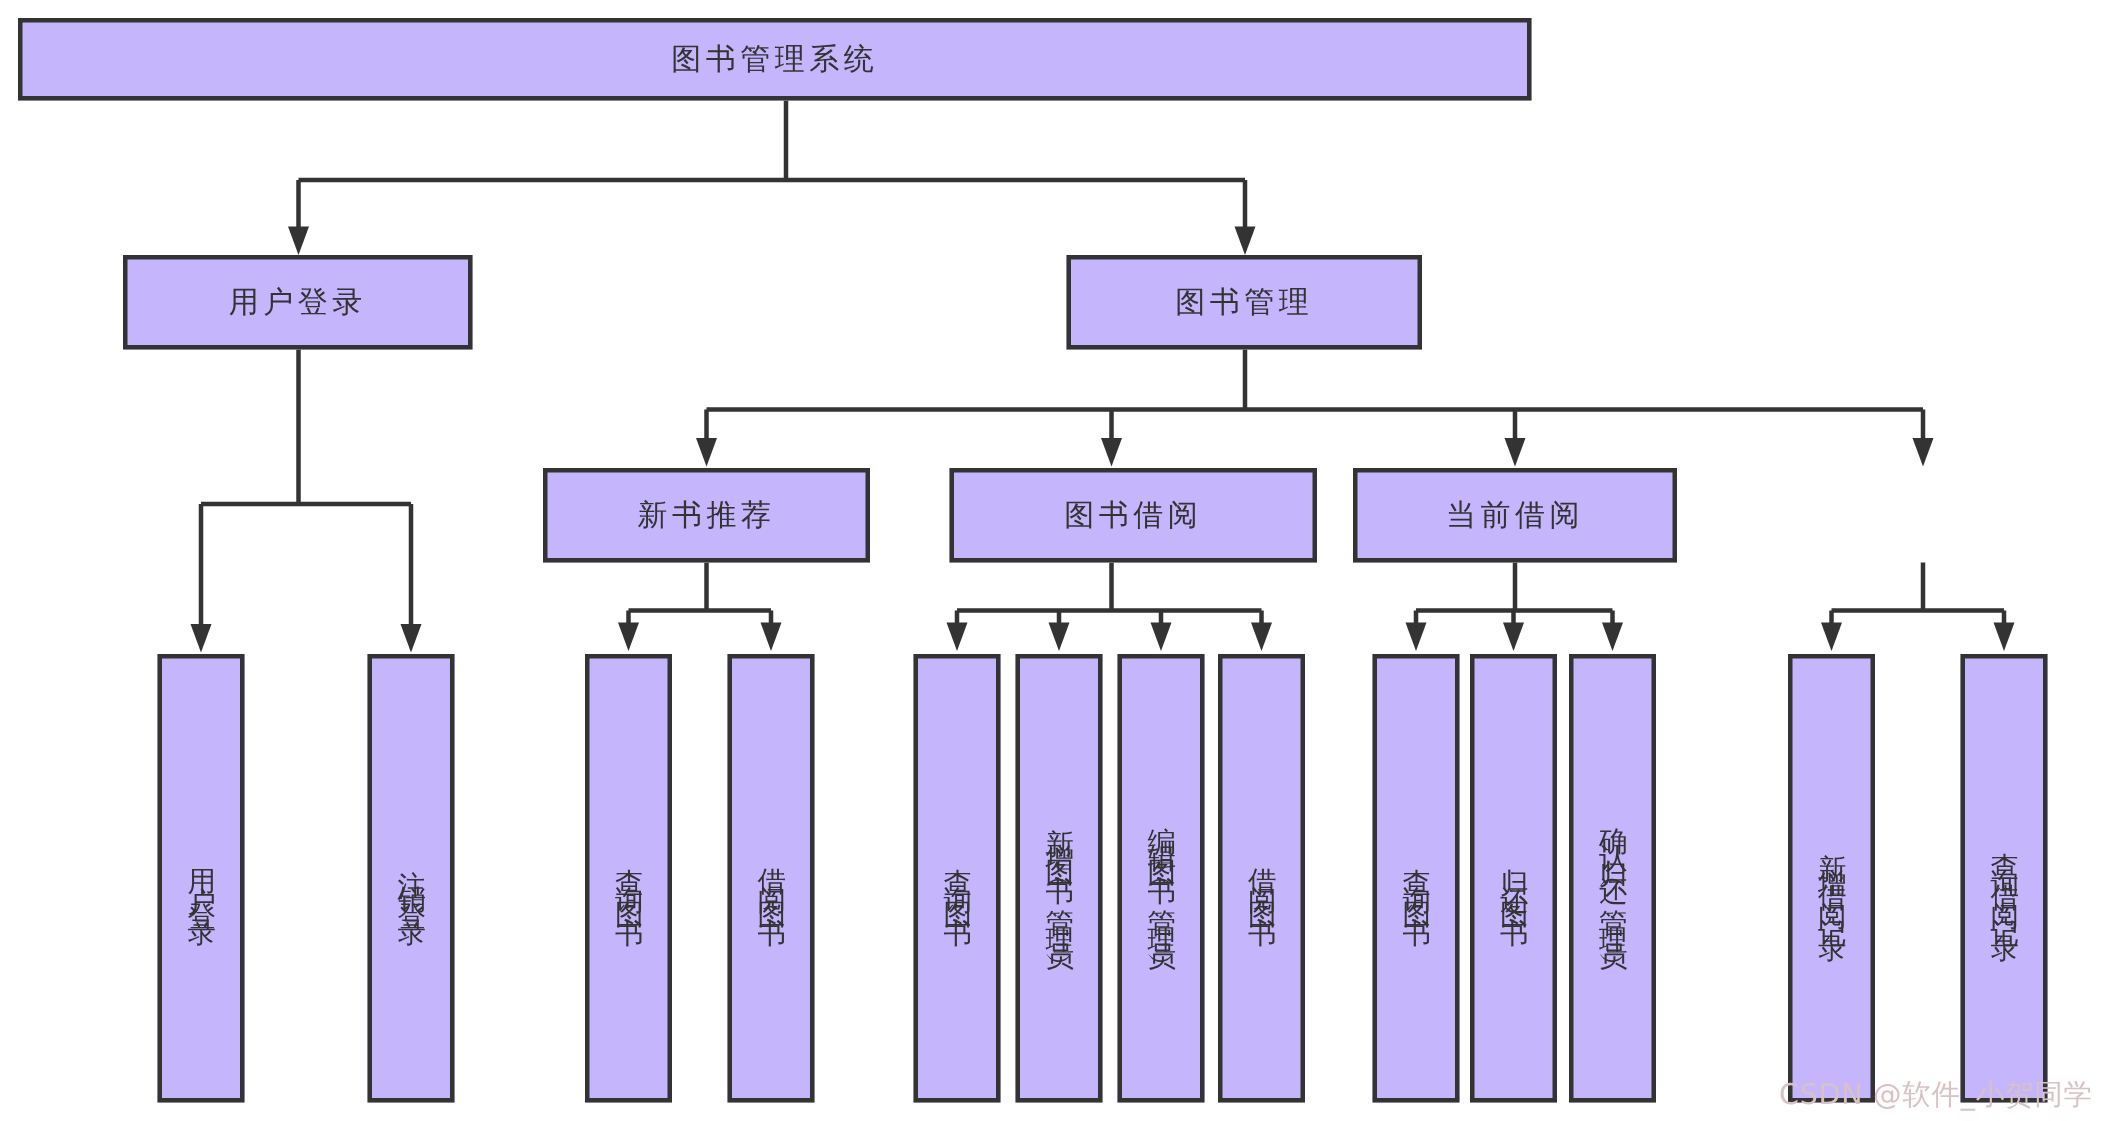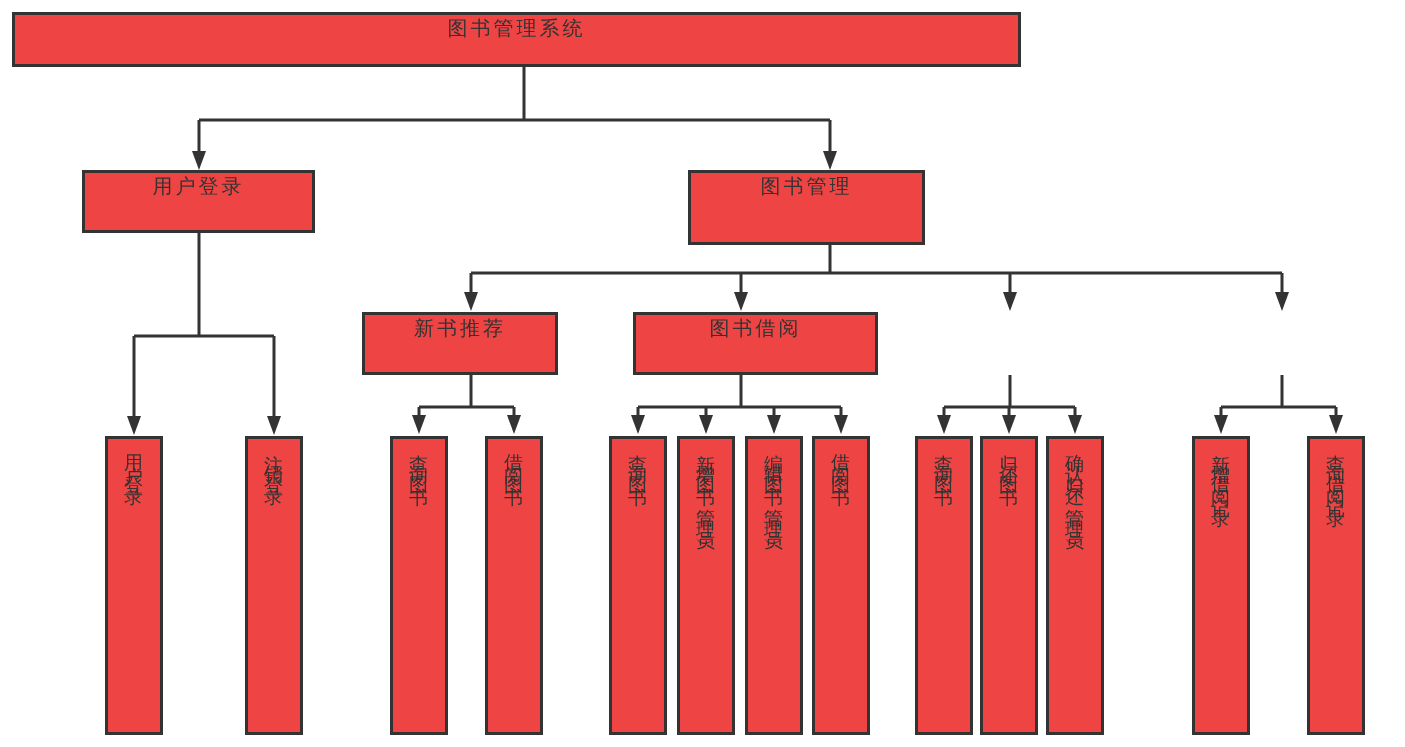--- a/index.html
+++ b/index.html
@@ -4,22 +4,22 @@
 <style>
   html,body{margin:0;padding:0;background:#ffffff;}
   .canvas{
     position:relative;width:1405px;height:747px;background:#ffffff;
     font-family:"DejaVu Sans","Liberation Sans",sans-serif;color:#333333;overflow:hidden;
   }
   .connector-layer{position:absolute;left:0;top:0;width:1405px;height:747px;}
   .ln{fill:none;stroke:#333333;stroke-width:3;}
   .ah{fill:#333333;stroke:none;}
   .box{
-    position:absolute;box-sizing:border-box;border:3px solid #333333;background:#ef4444;
-    display:flex;justify-content:center;
+    position:absolute;box-sizing:border-box;border:3px solid #333333;background:#c4b5fd;
+    display:flex;align-items:center;justify-content:center;
   }
   .hlabel{font-size:20px;letter-spacing:3px;color:#333333;white-space:nowrap;}
   .vlabel{
     writing-mode:vertical-rl;text-orientation:upright;
     font-size:19px;letter-spacing:11px;color:#333333;line-height:1;
   }
   .watermark{
     position:absolute;left:1186px;top:717px;z-index:5;
     font-size:19px;color:#d8c2c4;white-space:nowrap;letter-spacing:0.5px;
   }
@@ -60,29 +60,32 @@
     <polygon class="ah" points="1329,415 1343,415 1336,434"></polygon>
   </svg>
 
   <div class="box" style="left:12px;top:12px;width:1009px;height:55px">
     <span class="hlabel">图书管理系统</span>
   </div>
 
   <div class="box" style="left:82px;top:170px;width:233px;height:63px">
     <span class="hlabel">用户登录</span>
   </div>
-  <div class="box" style="left:688px;top:170px;width:237px;height:75px">
+  <div class="box" style="left:711px;top:170px;width:237px;height:63px">
     <span class="hlabel">图书管理</span>
   </div>
 
-  <div class="box" style="left:362px;top:312px;width:196px;height:63px">
+  <div class="box" style="left:362px;top:312px;width:218px;height:63px">
     <span class="hlabel">新书推荐</span>
   </div>
   <div class="box" style="left:633px;top:312px;width:245px;height:63px">
     <span class="hlabel">图书借阅</span>
+  </div>
+  <div class="box" style="left:902px;top:312px;width:216px;height:63px">
+    <span class="hlabel">当前借阅</span>
   </div>
 
   <div class="box" style="left:105px;top:436px;width:58px;height:299px">
     <span class="vlabel">用户登录</span>
   </div>
   <div class="box" style="left:245px;top:436px;width:58px;height:299px">
     <span class="vlabel">注销登录</span>
   </div>
 
   <div class="box" style="left:390px;top:436px;width:58px;height:299px">
@@ -115,14 +118,15 @@
     <span class="vlabel">确认归还（管理员）</span>
   </div>
 
   <div class="box" style="left:1192px;top:436px;width:58px;height:299px">
     <span class="vlabel">新增借阅记录</span>
   </div>
   <div class="box" style="left:1307px;top:436px;width:58px;height:299px">
     <span class="vlabel">查询借阅记录</span>
   </div>
 
+  <div class="watermark">CSDN @软件_小贺同学</div>
 
 </div>
 
 </body></html>

